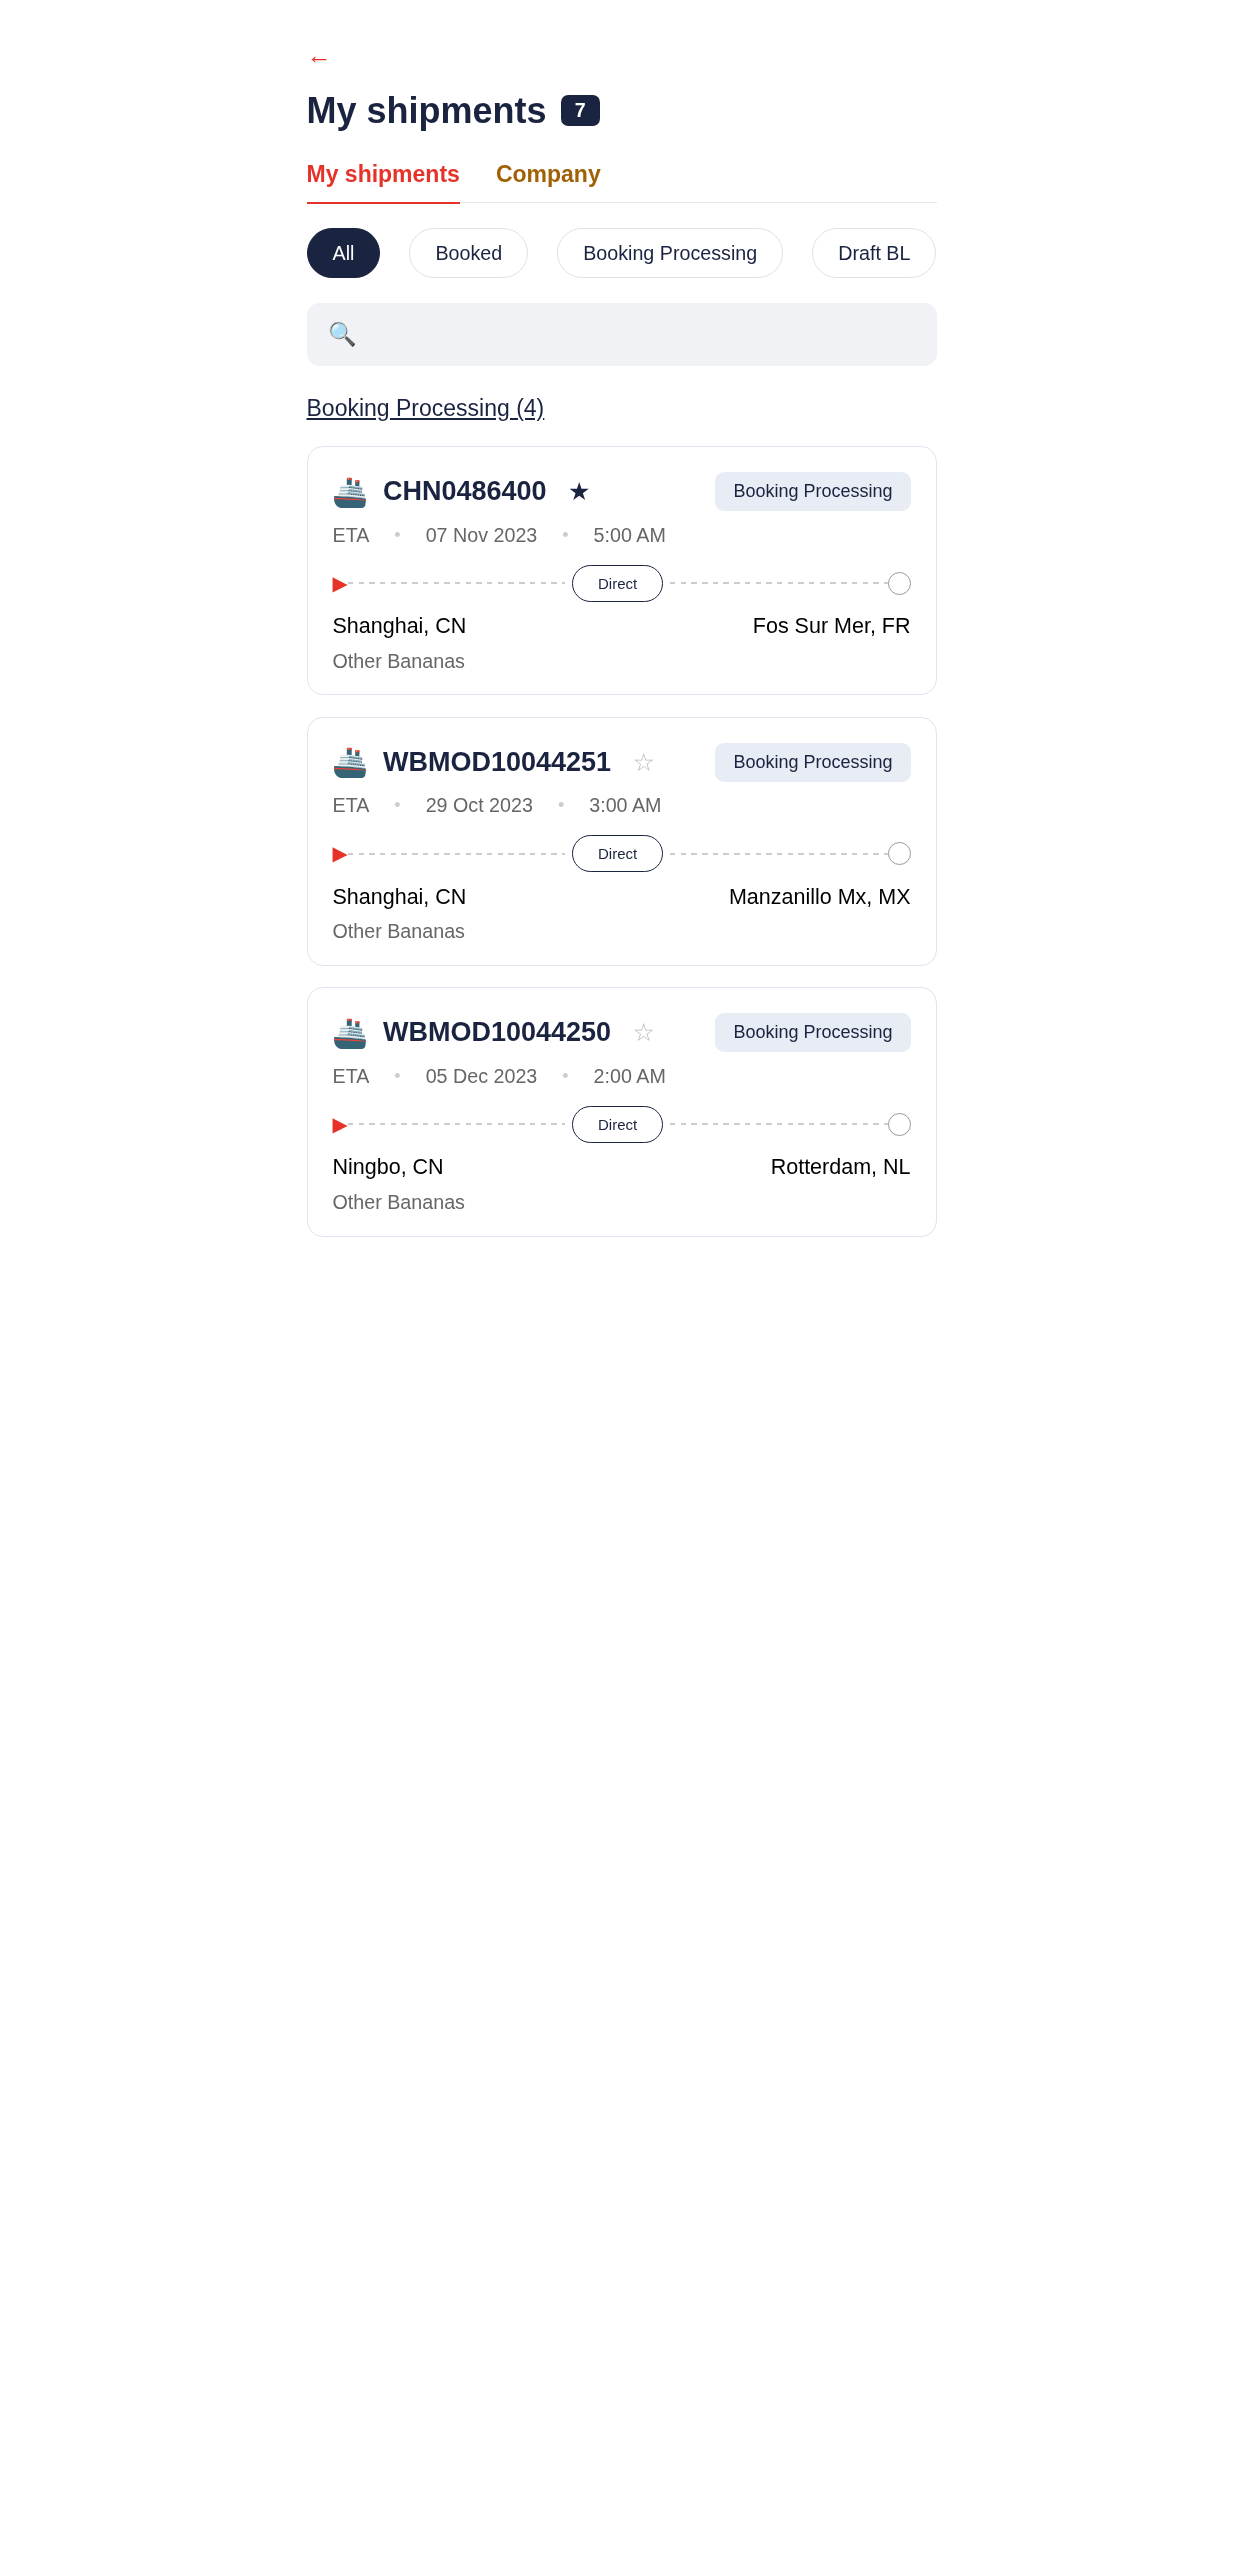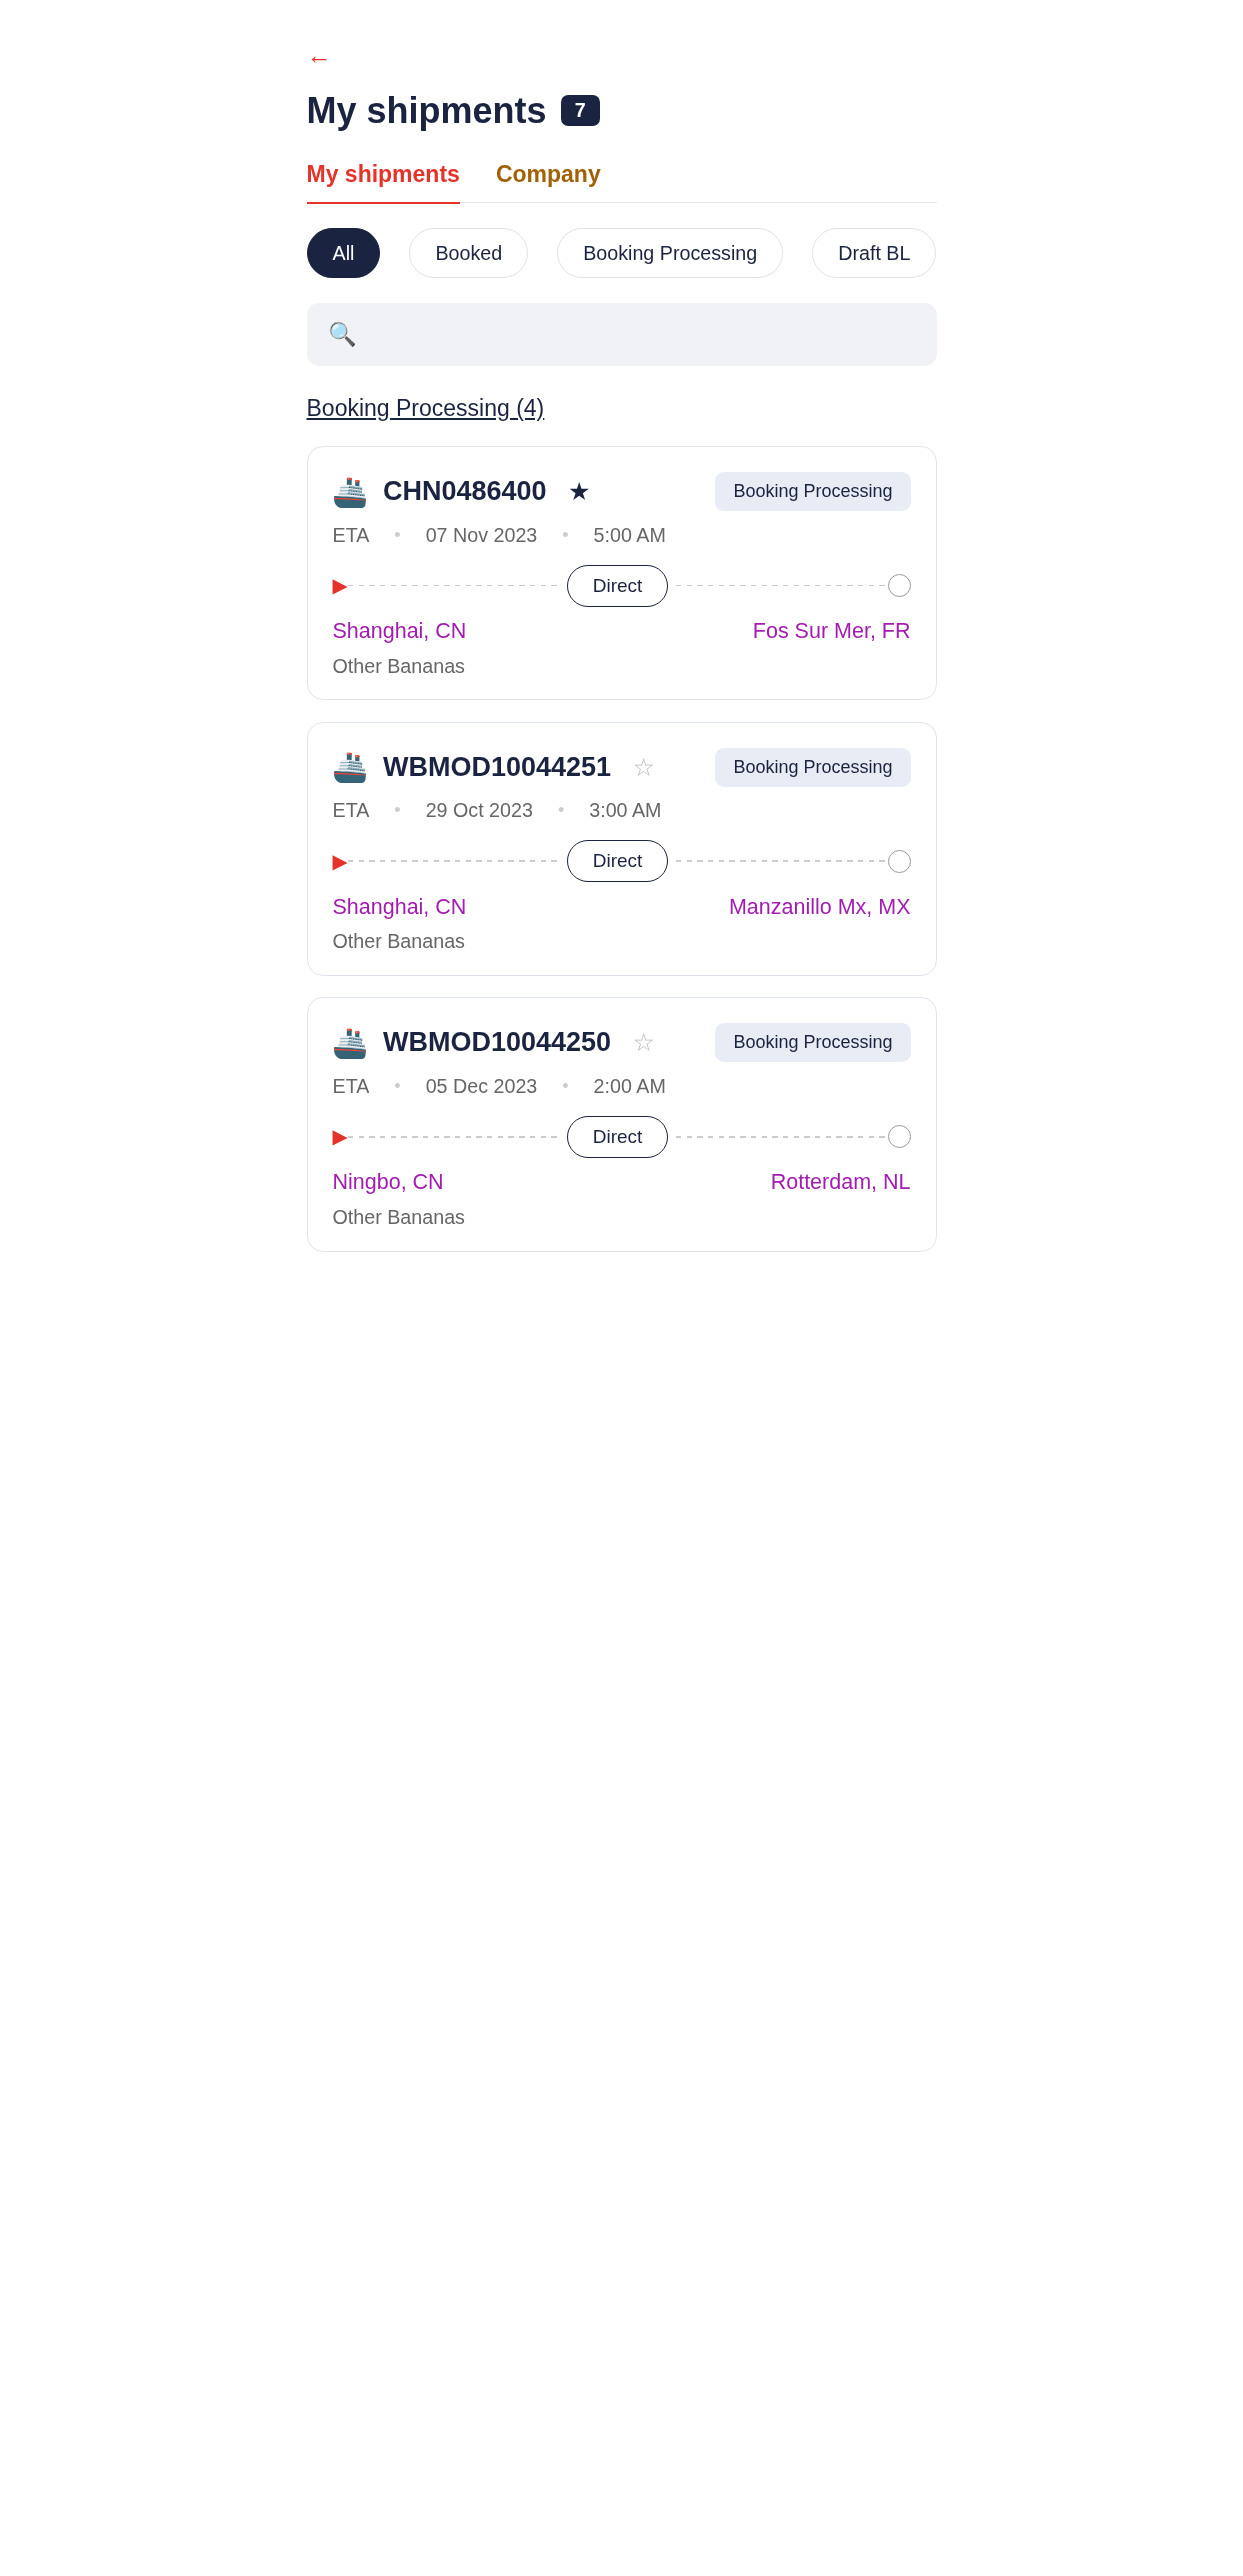--- a/index.html
+++ b/index.html
@@ -193,21 +193,21 @@
       flex-shrink: 0;
     }
     .route-line {
       flex: 1;
       height: 1.8px;
       background: repeating-linear-gradient(to right, #ccc 0, #ccc 5.4px, transparent 5.4px, transparent 10.7px);
     }
     .direct-btn {
       border: 1.8px solid #1a2340;
       border-radius: 45px;
-      font-size: 19px;
+      font-size: 15px;
       font-weight: 500;
       padding: 9px 25px;
       color: #1a2340;
       background: #fff;
       white-space: nowrap;
       margin: 0 7.2px;
       cursor: pointer;
     }
     .circle-end {
       width: 23px;
@@ -215,21 +215,21 @@
       border-radius: 50%;
       border: 1.8px solid #999;
       flex-shrink: 0;
     }
 
     .port-row {
       display: flex;
       justify-content: space-between;
       font-size: 21.5px;
       font-weight: 400;
-      color: #a21caf;
+      color: #000000;
       margin-bottom: 10.7px;
     }
 
     .cargo-label {
       font-size: 19.7px;
       color: #666;
     }
   </style>
 </head>
 <body>

